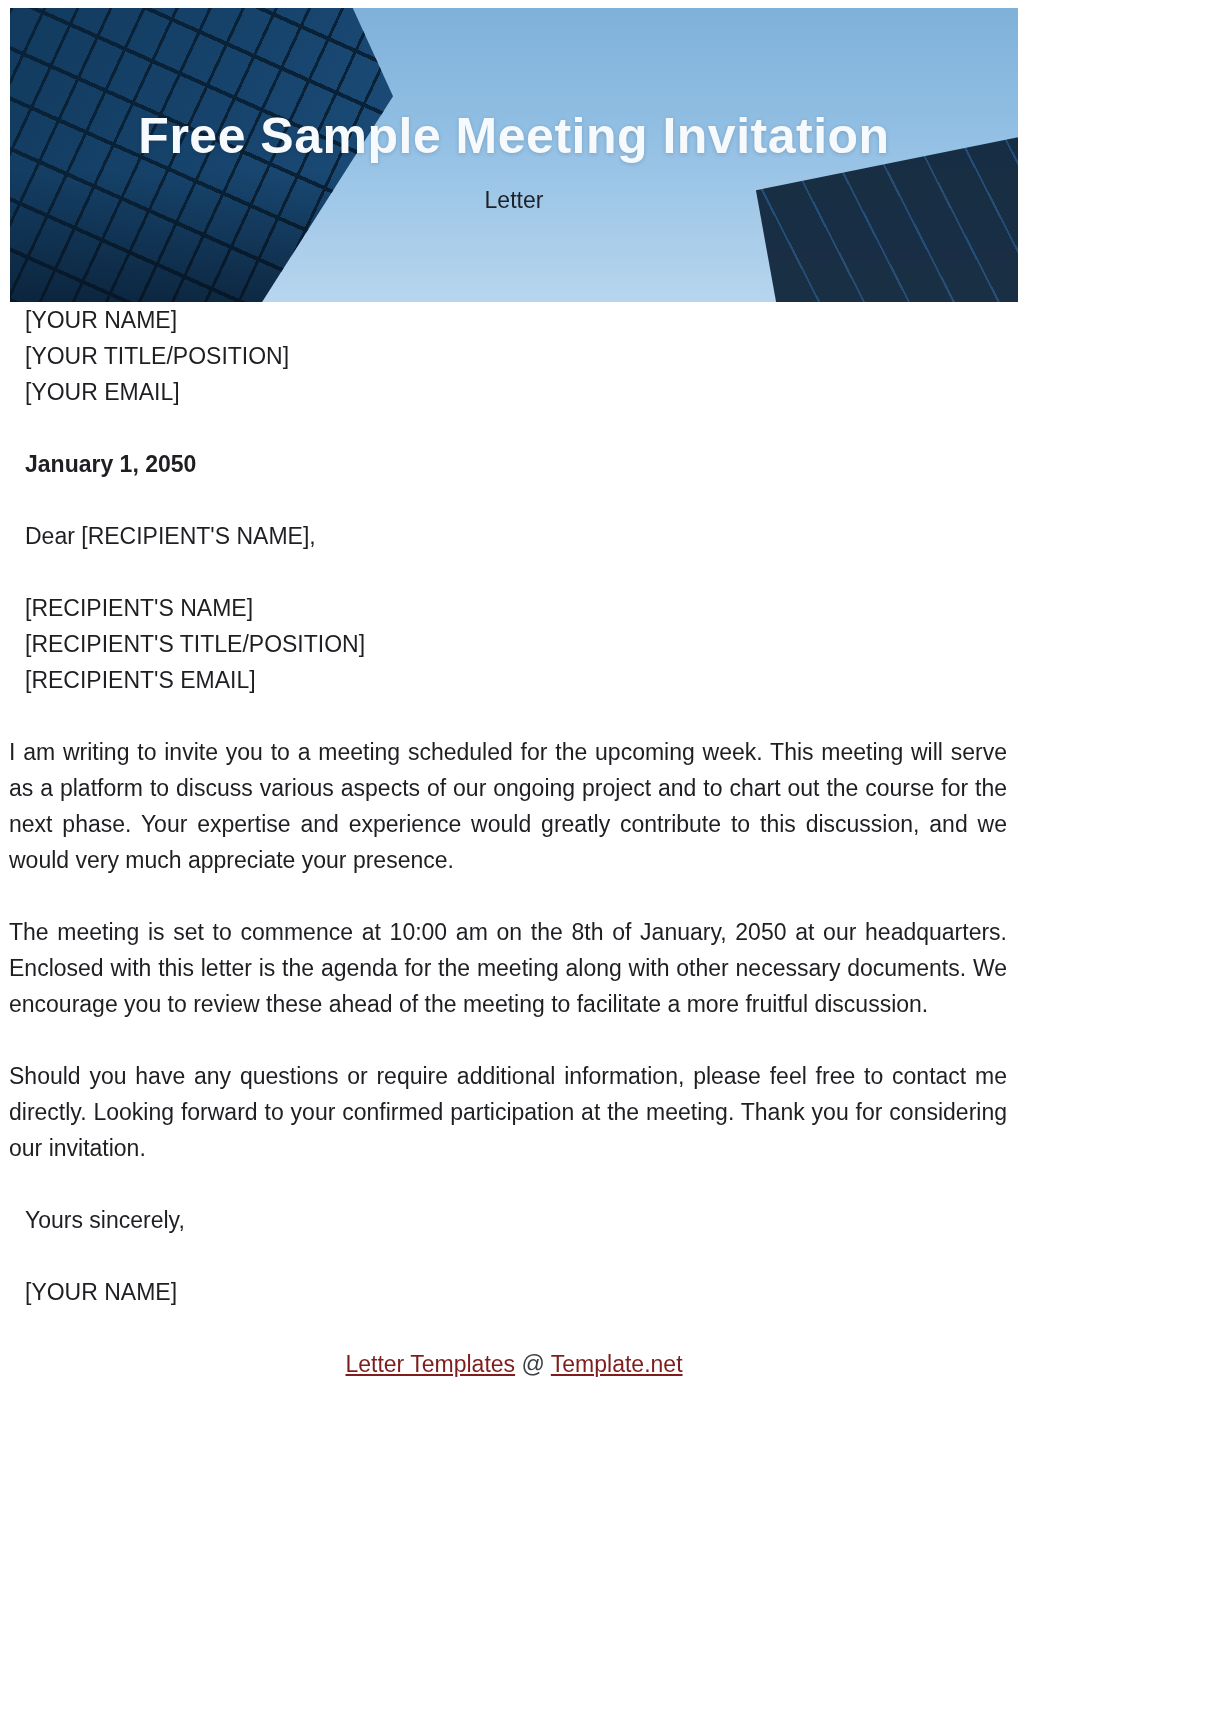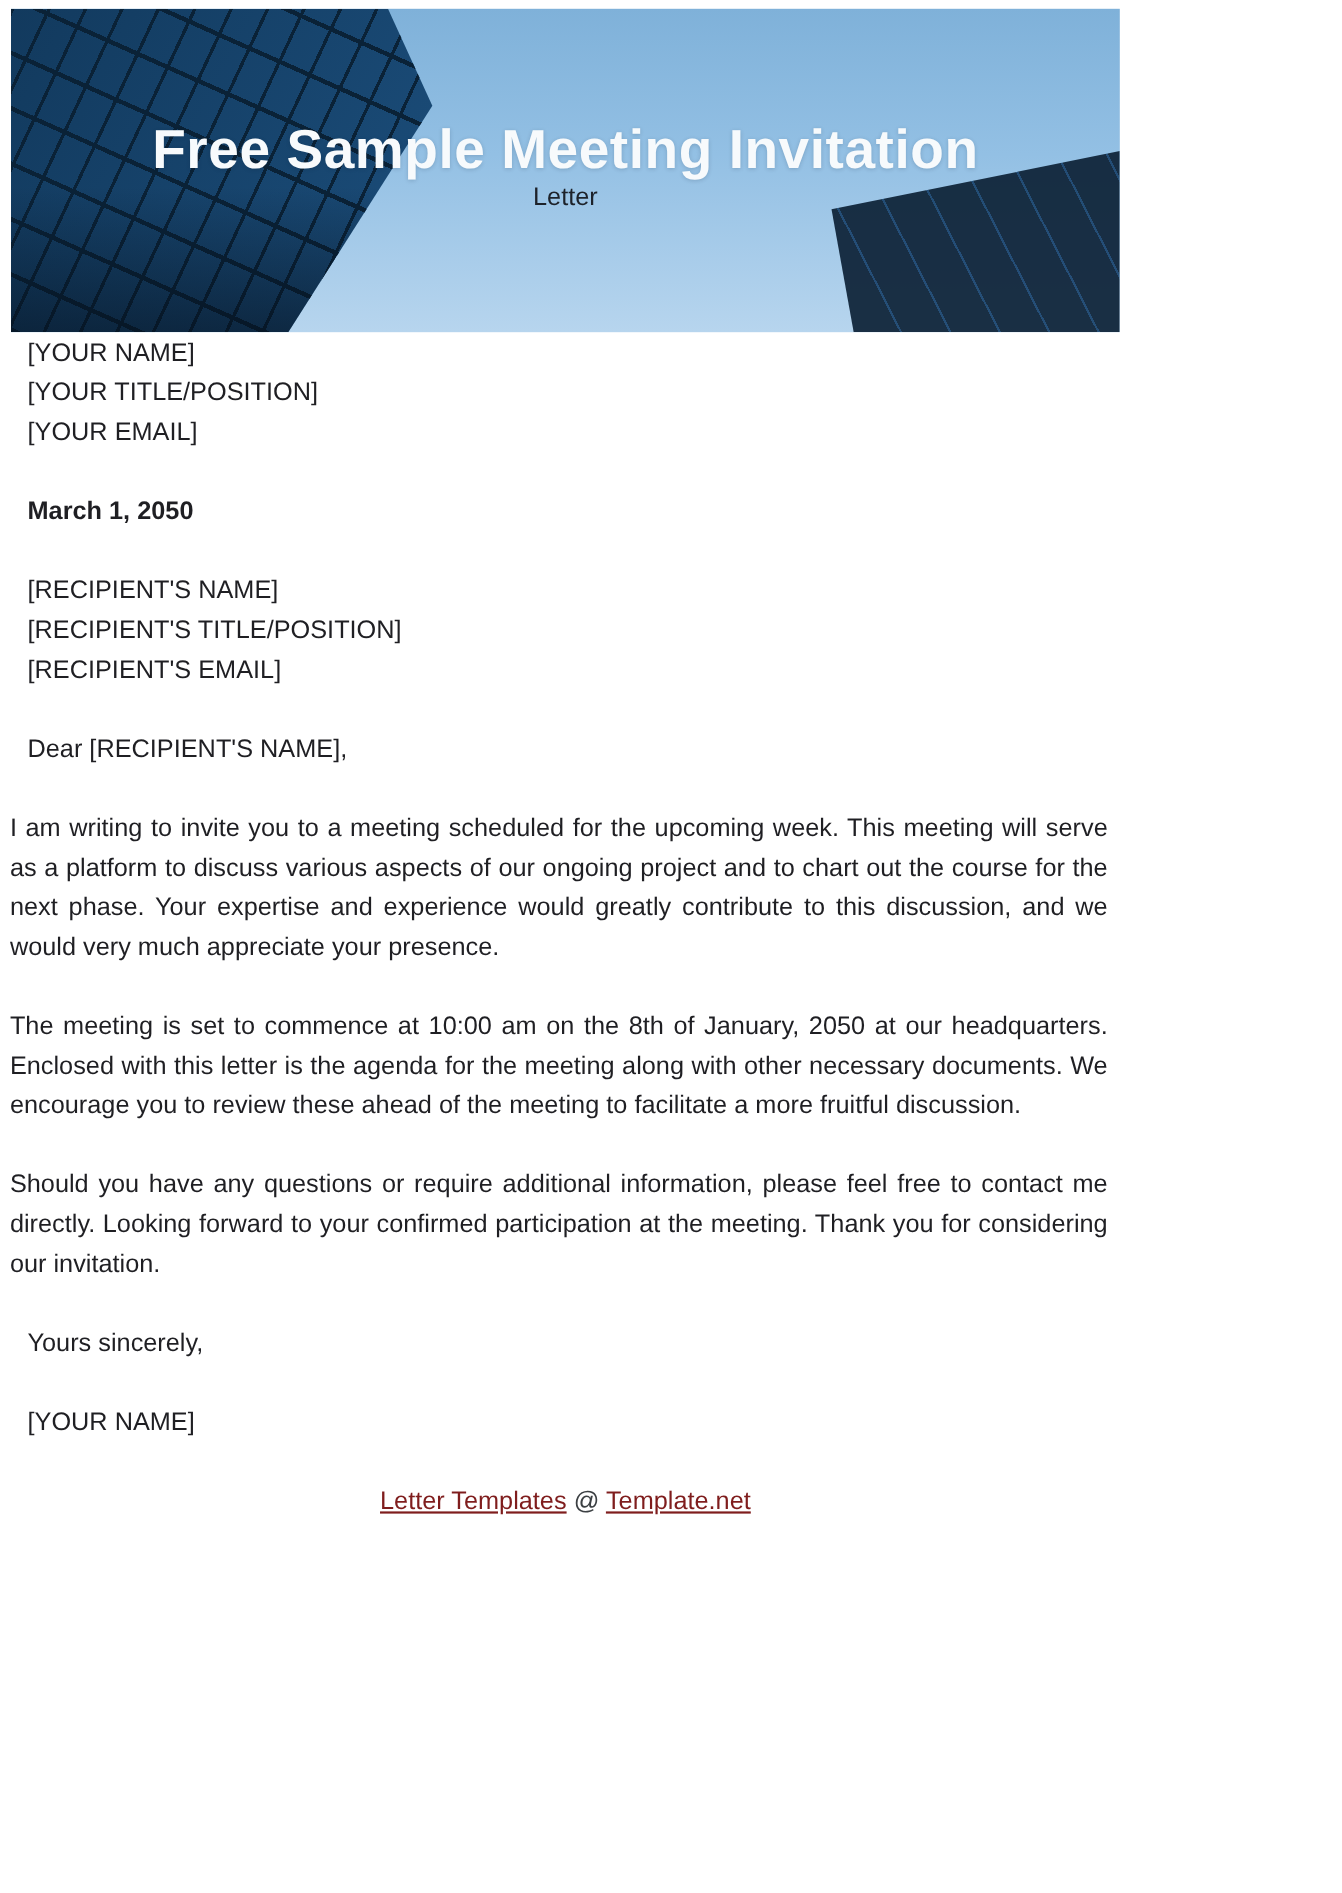--- a/index.html
+++ b/index.html
@@ -59,21 +59,21 @@
   .hero-title {
     margin: 100px 0 0 0;
     font-size: 50px;
     line-height: 56px;
     font-weight: 700;
     letter-spacing: 0.5px;
     color: #f7fafc;
     text-shadow: 0 1px 4px rgba(10,30,50,0.18);
   }
   .hero-subtitle {
-    margin: 0 0 0 0;
+    margin: 22px 0 0 0;
     font-size: 23px;
     line-height: 28px;
     font-weight: 500;
     color: #1d222a;
   }
 
   
   .letter-heading {
     margin: 133px 0 62px 0;
     text-align: center;
@@ -128,29 +128,29 @@
 
 
   <div class="letter-body">
 
     <div class="block">
       <span class="addr-line">[YOUR NAME]</span>
       <span class="addr-line">[YOUR TITLE/POSITION]</span>
       <span class="addr-line">[YOUR EMAIL]</span>
     </div>
 
-    <div class="block date-line">March 1, 2050</div>
+    <div class="block date-line">January 1, 2050</div>
+
+    <div class="block">Dear [RECIPIENT'S NAME],</div>
 
     <div class="block">
       <span class="addr-line">[RECIPIENT'S NAME]</span>
       <span class="addr-line">[RECIPIENT'S TITLE/POSITION]</span>
       <span class="addr-line">[RECIPIENT'S EMAIL]</span>
     </div>
-
-    <div class="block">Dear [RECIPIENT'S NAME],</div>
 
     <p>I am writing to invite you to a meeting scheduled for the upcoming week. This meeting will serve as a platform to discuss various aspects of our ongoing project and to chart out the course for the next phase. Your expertise and experience would greatly contribute to this discussion, and we would very much appreciate your presence.</p>
     <p>The meeting is set to commence at 10:00 am on the 8th of January, 2050 at our headquarters. Enclosed with this letter is the agenda for the meeting along with other necessary documents. We encourage you to review these ahead of the meeting to facilitate a more fruitful discussion.</p>
     <p>Should you have any questions or require additional information, please feel free to contact me directly. Looking forward to your confirmed participation at the meeting. Thank you for considering our invitation.</p>
 
     <div class="block">Yours sincerely,</div>
 
     <div class="block">[YOUR NAME]</div>
 
   </div>

